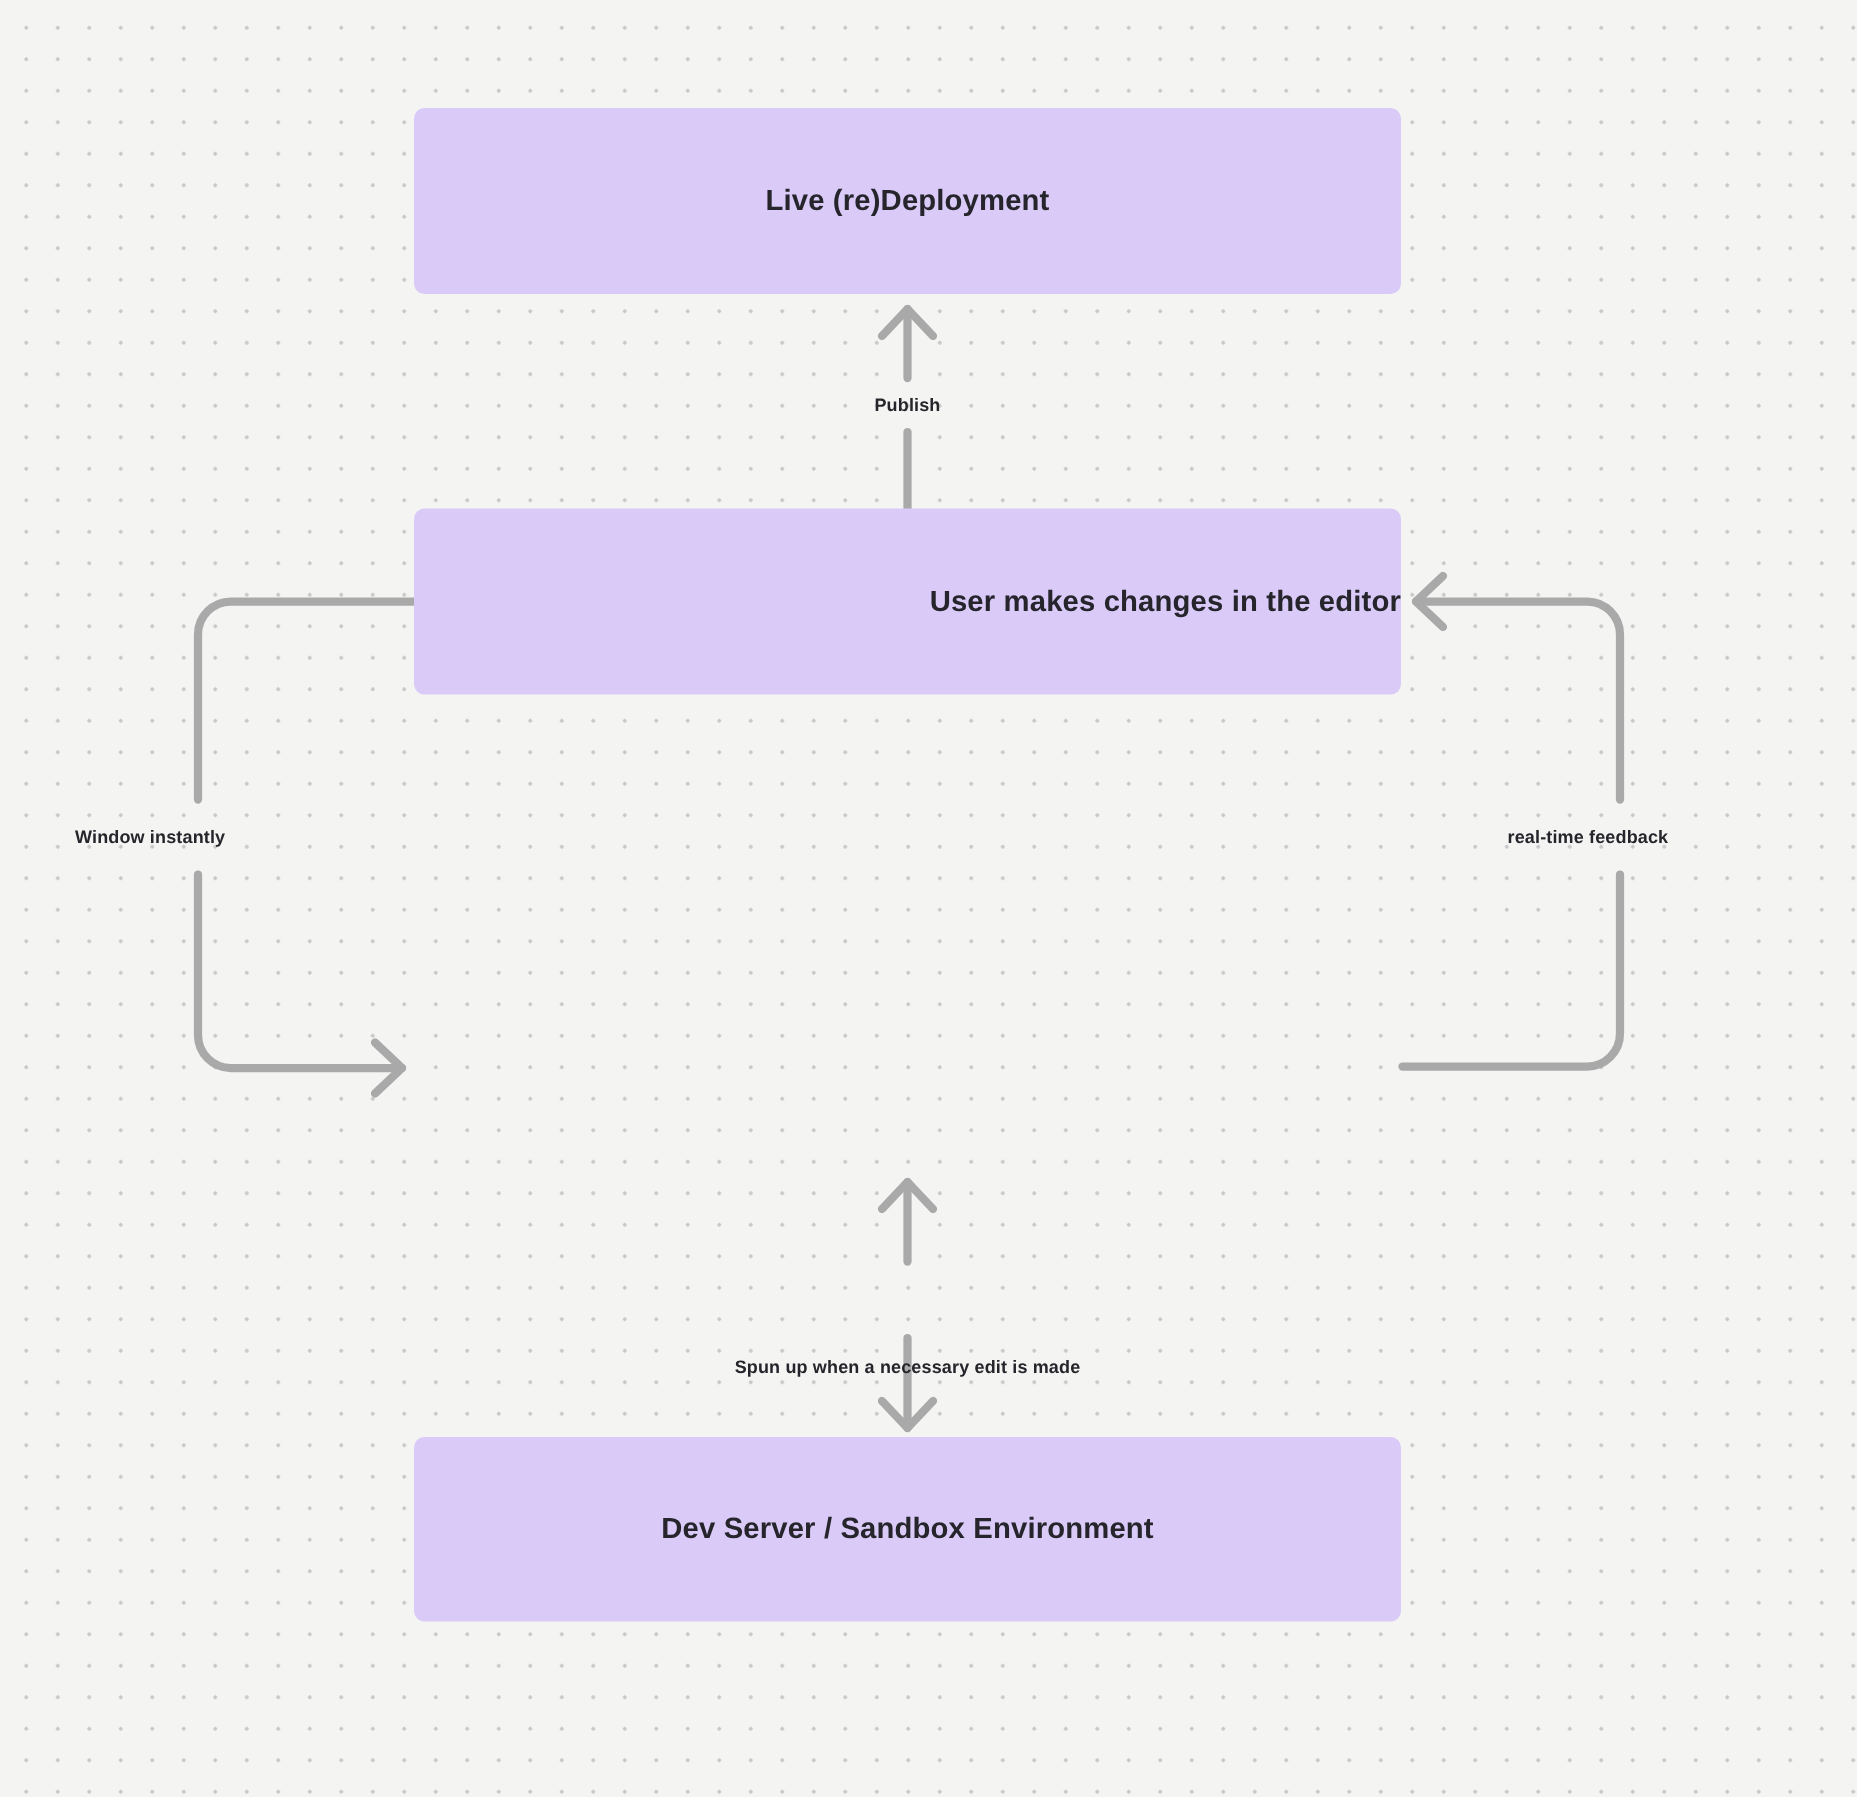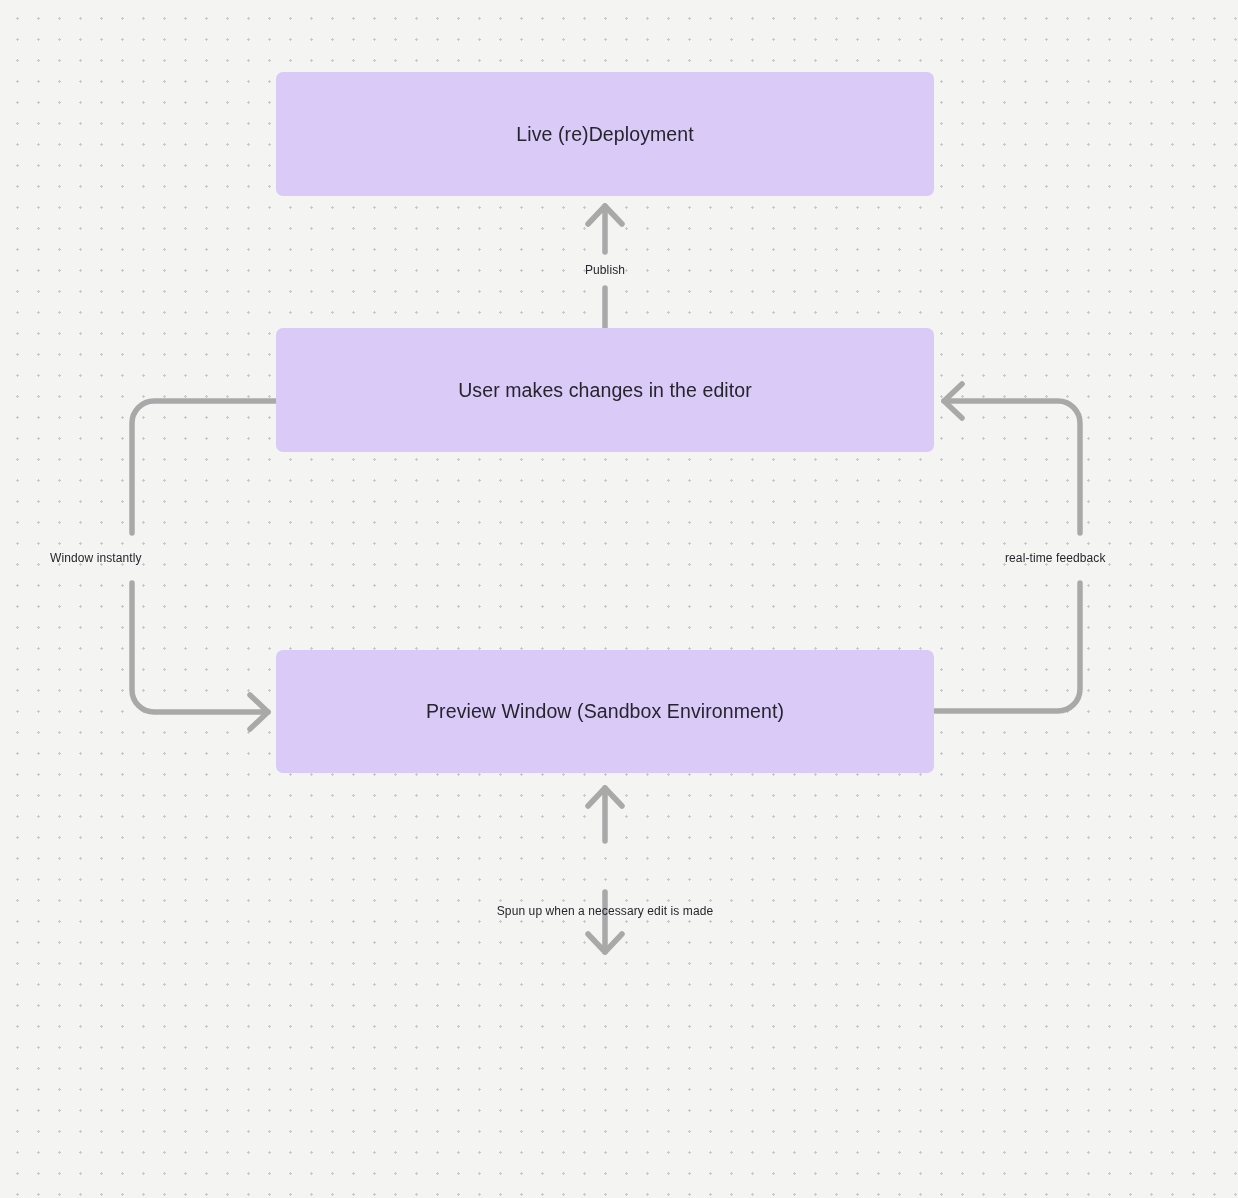--- a/index.html
+++ b/index.html
@@ -13,20 +13,21 @@
   }
   #canvas {
     position: relative;
     width: 1238px;
     height: 1198px;
     overflow: hidden;
     background-color: #f4f4f3;
     background-image: radial-gradient(circle, #c9c9c9 1.1px, transparent 1.2px);
     background-size: 21px 21px;
     background-position: 7px 8px;
+    font-weight: bold;
   }
   #edge-layer {
     position: absolute;
     left: 0; top: 0;
     width: 1238px;
     height: 1198px;
     pointer-events: none;
   }
   .node {
     position: absolute;
@@ -85,28 +86,28 @@
         <path d="M 588 934 L 605 952 L 622 934"></path>
       </g>
 
     </g>
   </svg>
 
   <div class="node" style="left:276px; top:72px; width:658px; height:124px;">
     <span>Live (re)Deployment</span>
   </div>
 
-  <div class="node" style="left:276px; top:328px; width:658px; height:124px;">
+  <div class="node" style="left:276px; top:339px; width:658px; height:124px;justify-content:flex-end;">
     <span>User makes changes in the editor</span>
   </div>
 
-  <div class="node" style="left:276px; top:650px; width:658px; height:123px;">
-    <span>Preview Window (Sandbox Environment)</span>
+
+  <div class="node" style="left:276px; top:958px; width:658px; height:123px;">
+    <span>Dev Server / Sandbox Environment</span>
   </div>
-
 
   <div class="edge-label el-center" style="left:605px; top:270px;">Publish</div>
 
   <div class="edge-label el-left" style="left:50px; top:558px;">Window instantly</div>
 
   <div class="edge-label el-left" style="left:988px; top:558px;margin-left:17px;">real-time feedback</div>
 
   <div class="edge-label el-center" style="left:605px; top:867px;margin-top:44px;">Spun up when a necessary edit is made</div>
 
 </div>

